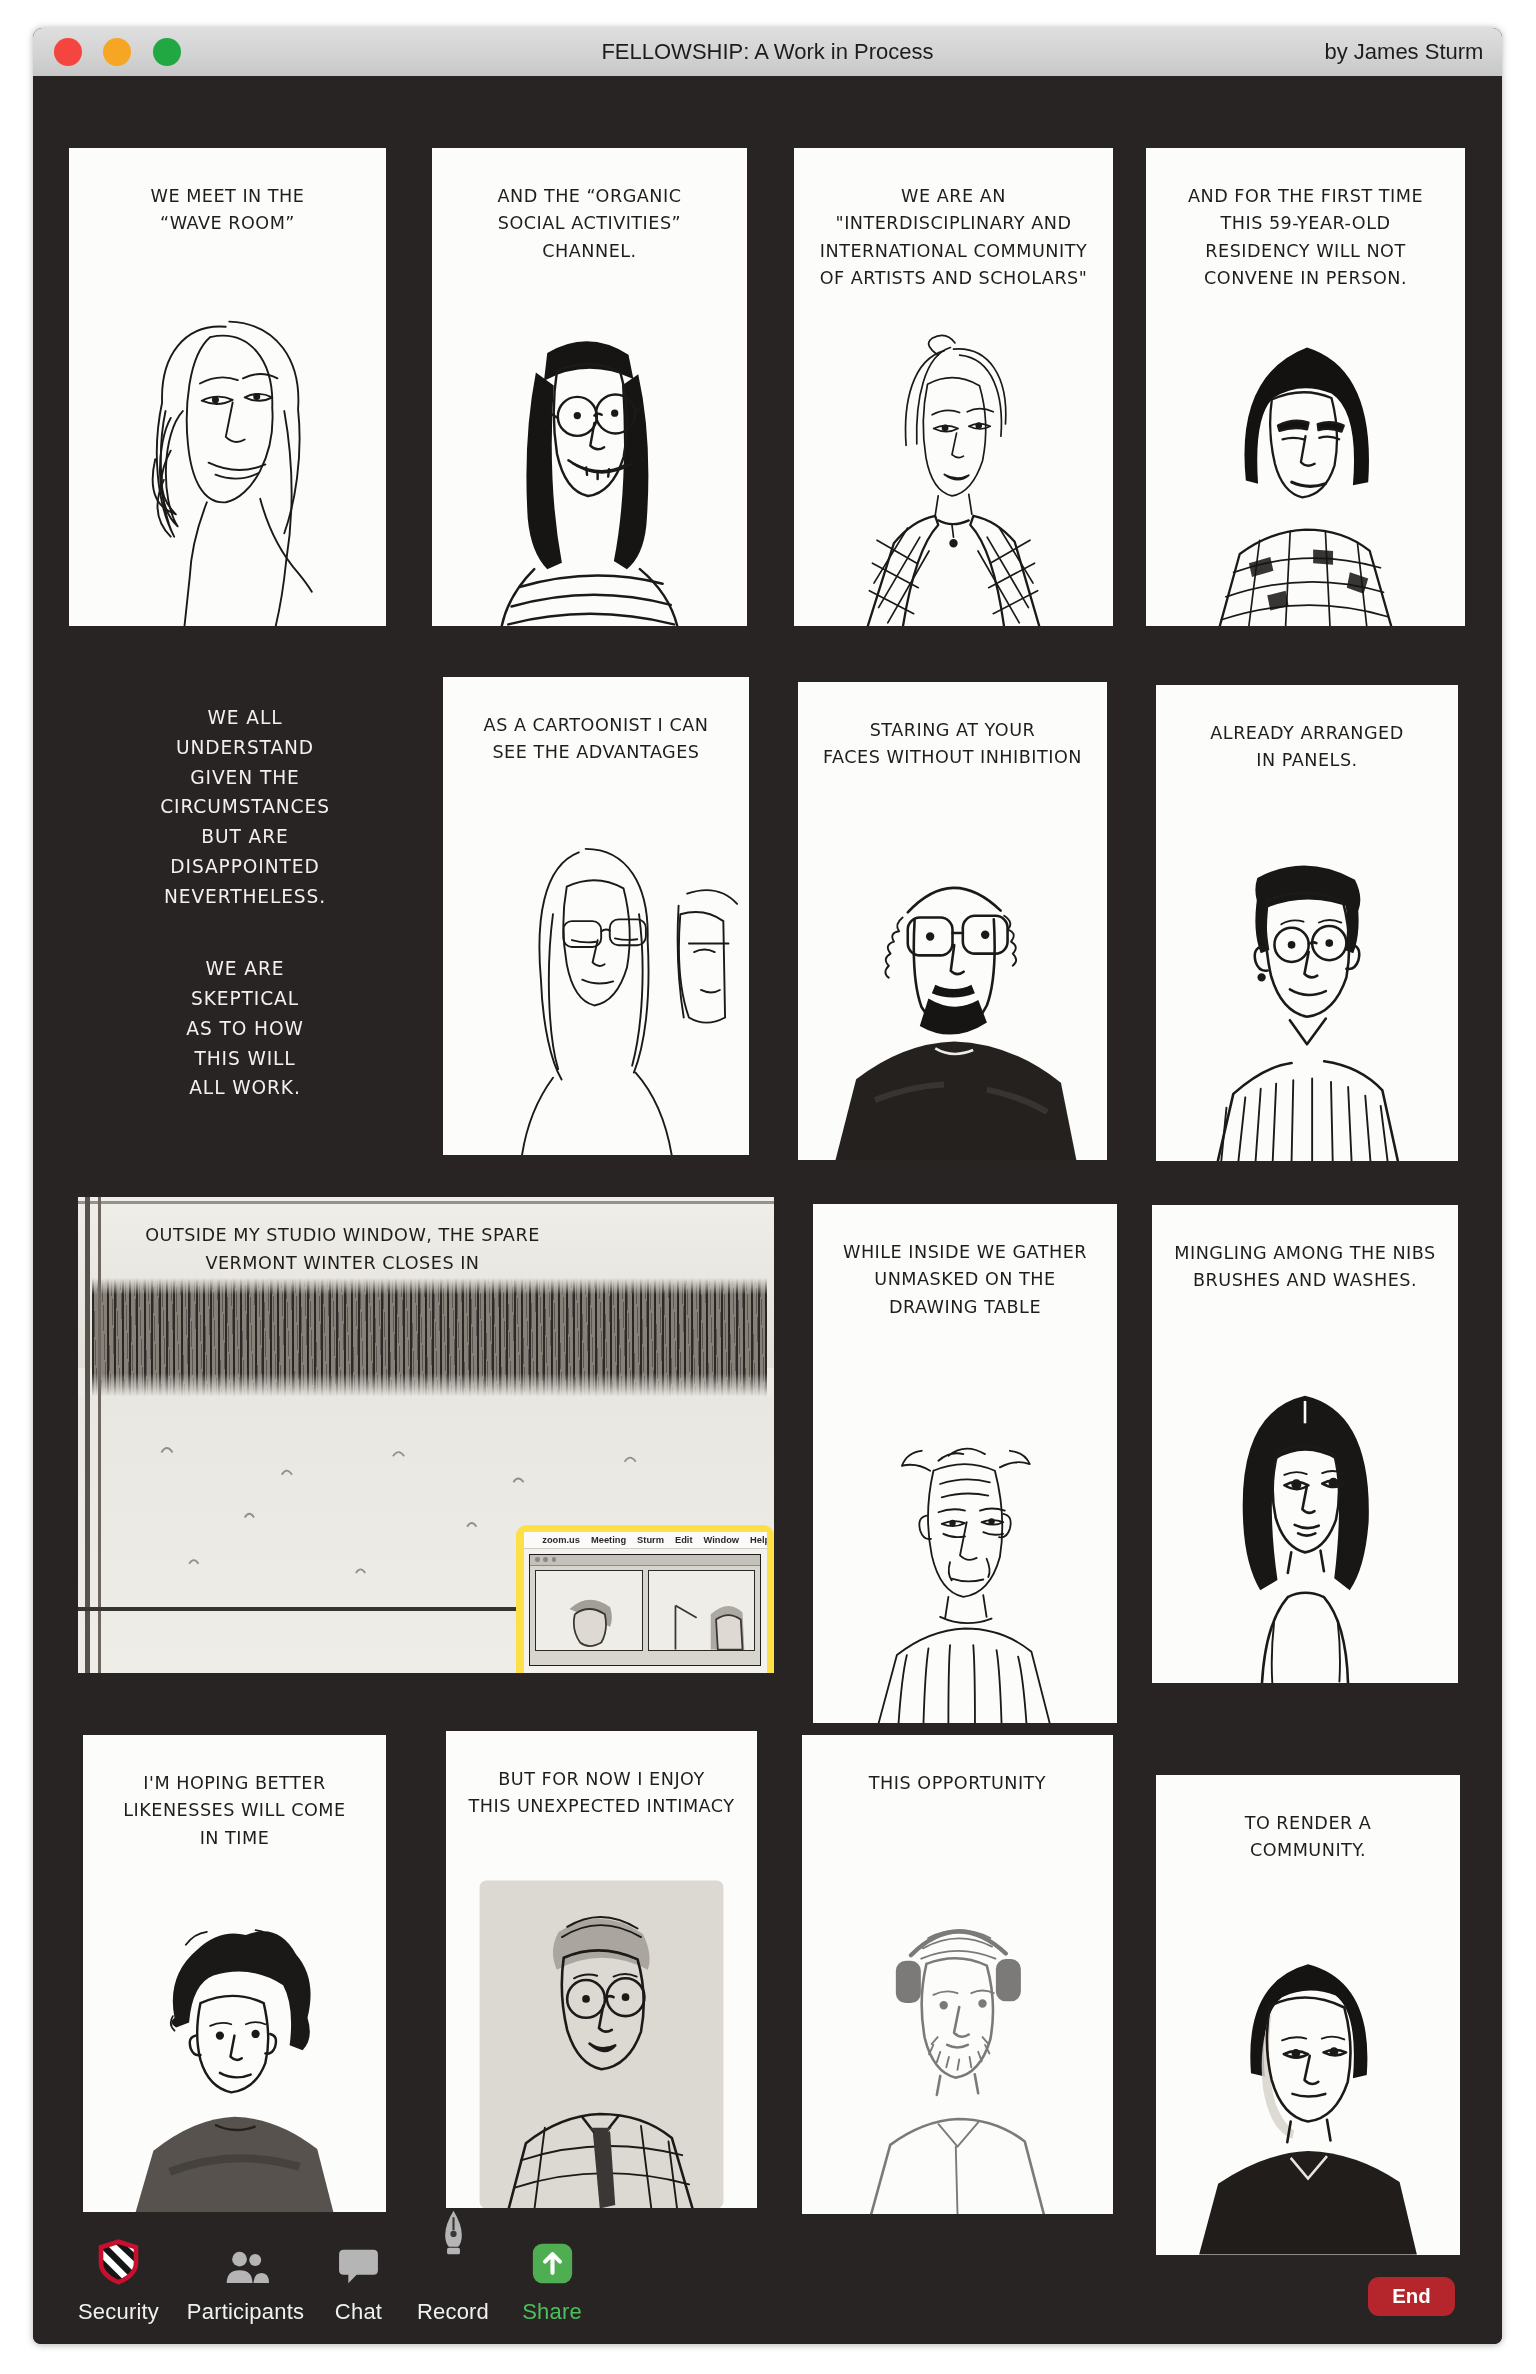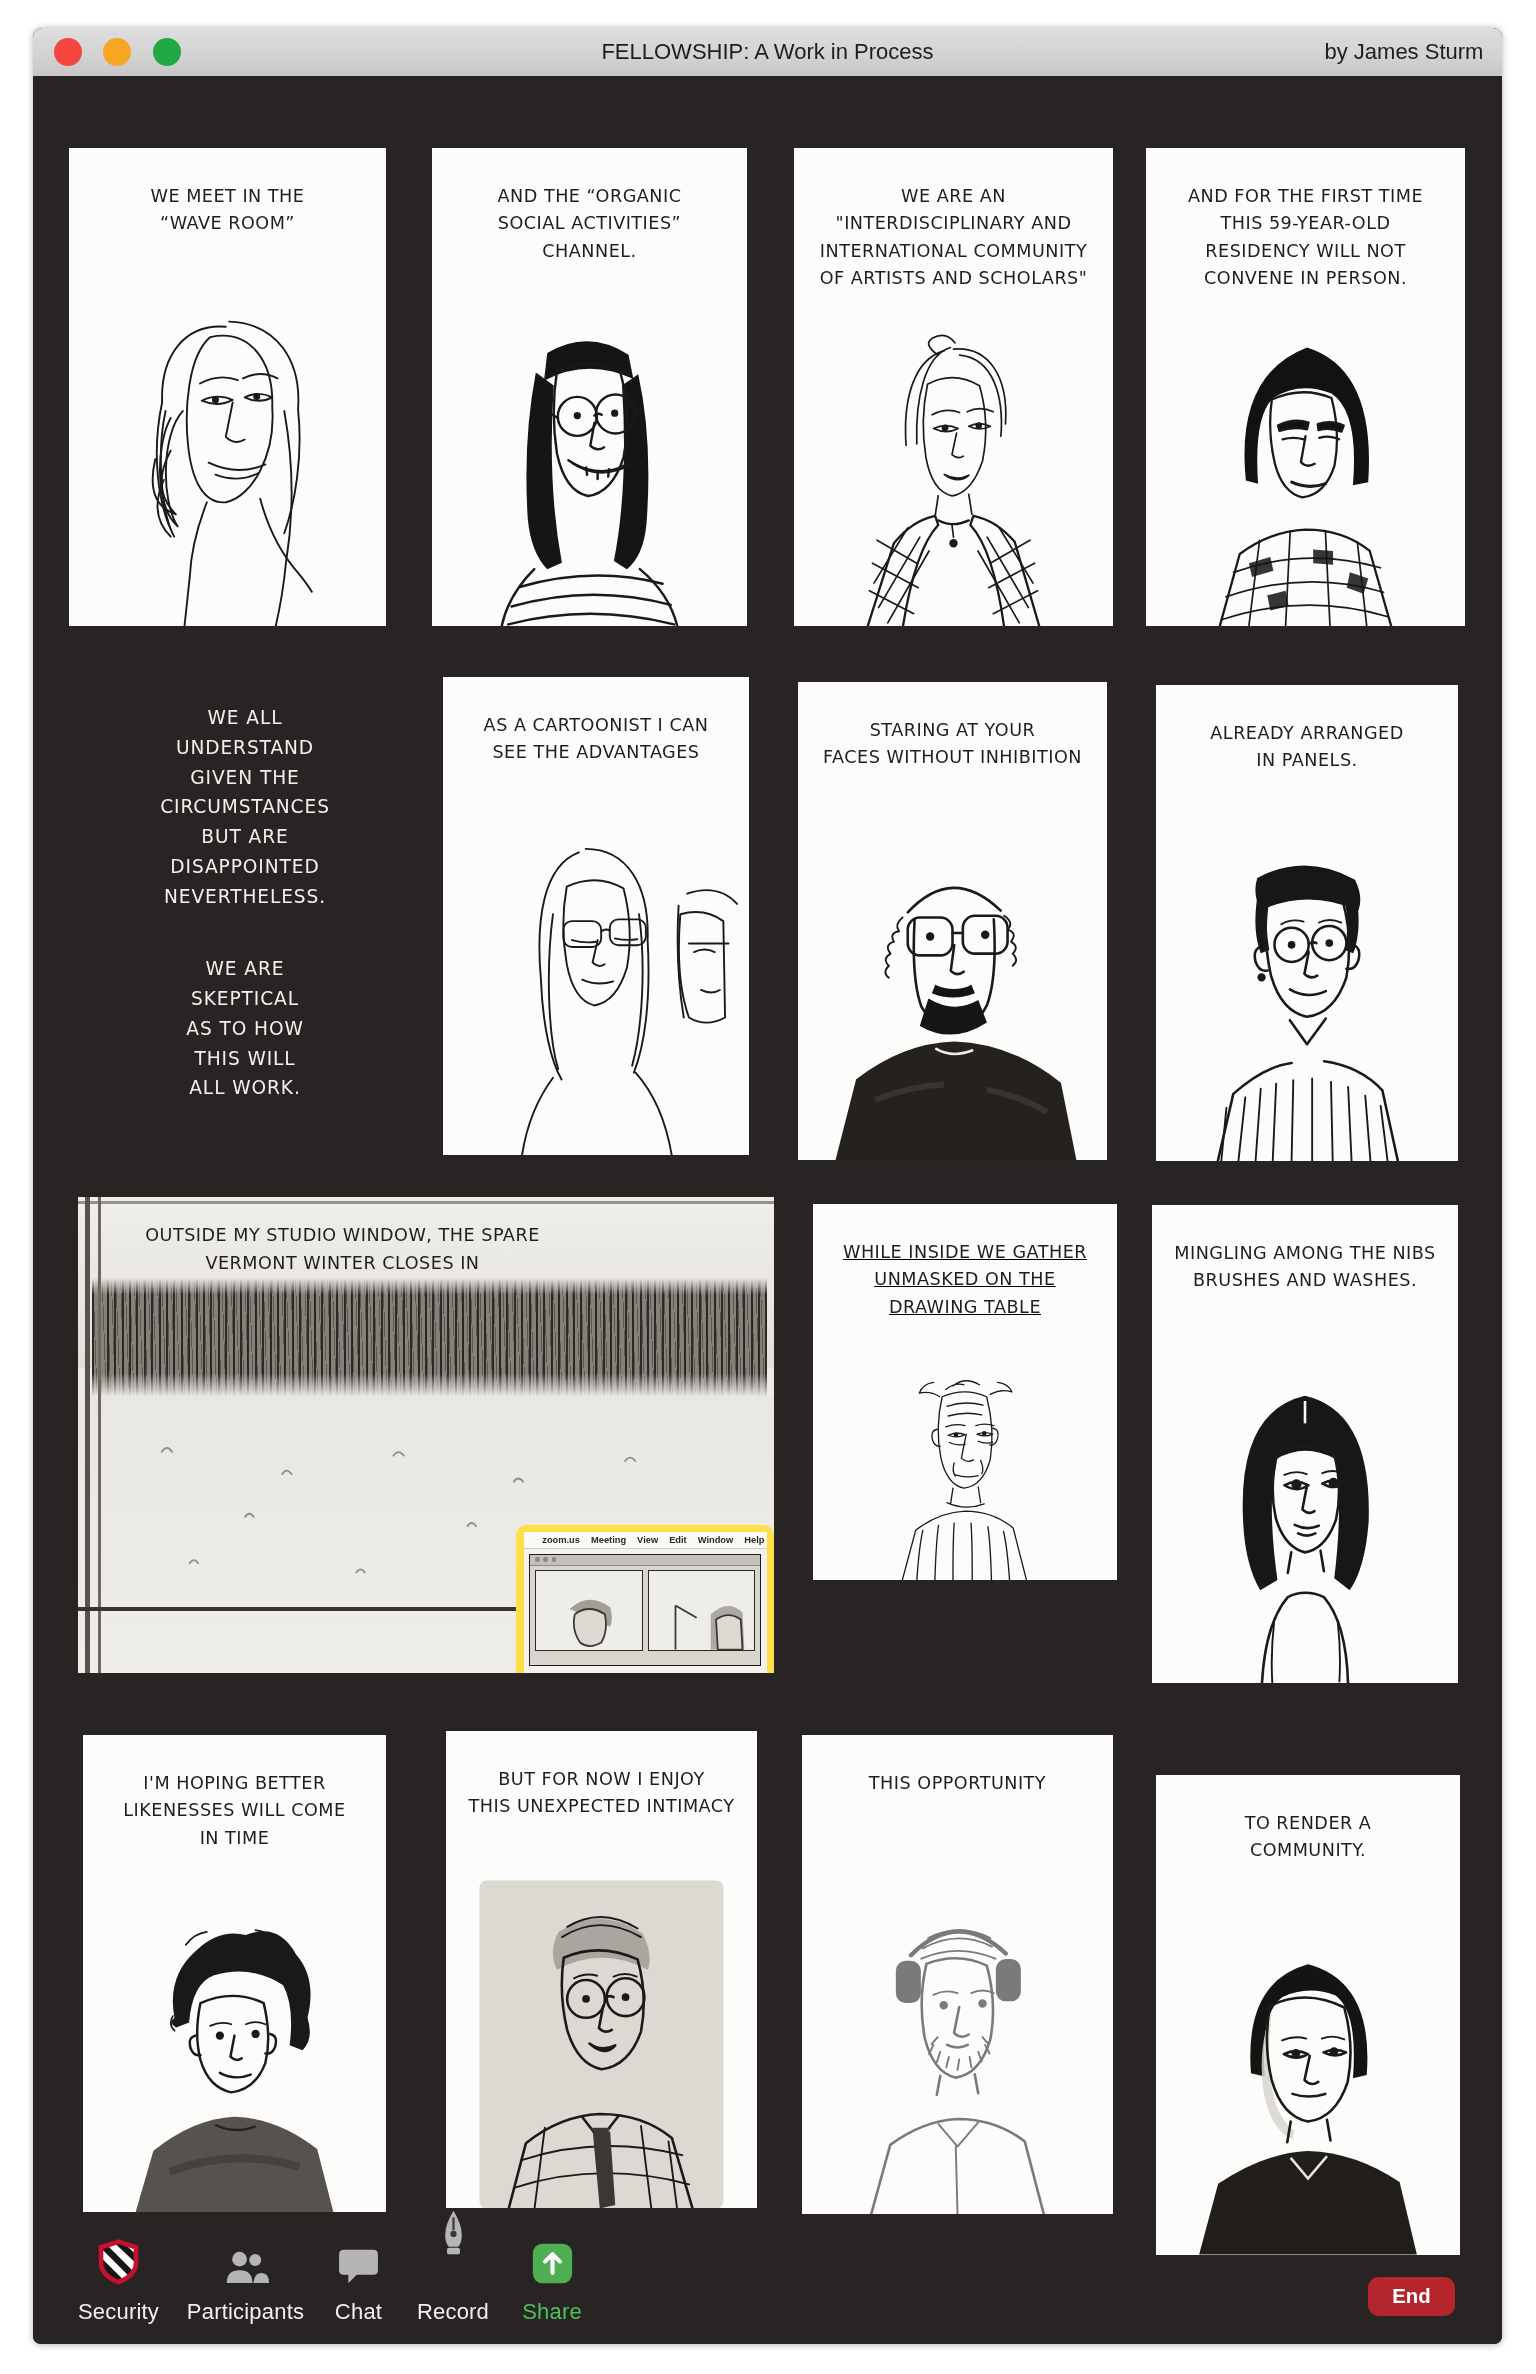--- a/index.html
+++ b/index.html
@@ -289,21 +289,21 @@
       <div class="wide-caption">OUTSIDE MY STUDIO WINDOW, THE SPARE<br>VERMONT WINTER CLOSES IN</div>
       <div class="laptop">
         <div class="screen">
           <div class="menubar">
             <svg width="9.3" height="11" viewBox="0 0 10 12">
                 <circle cx="5" cy="7" r="4.4" fill="#1d1d1d"></circle>
                 <path d="M5 3 q2 -2 3 -1" stroke="#1d1d1d" stroke-width="1.4" fill="none"></path>
               </svg>
             <span>zoom.us</span>
             <span>Meeting</span>
-            <span>View</span>
+            <span>Sturm</span>
             <span>Edit</span>
             <span>Window</span>
             <span>Help</span>
           </div>
           <div class="zwin">
             <div class="zbar">
               <div class="zdot"></div>
                 <div class="zdot"></div>
                 <div class="zdot"></div>
             </div>
@@ -320,21 +320,21 @@
                   <path d="M66 46 Q80 36 94 46 L96 80 L68 80 Z" fill="#dedad3" stroke="#3a3733" stroke-width="2"></path>
                   <path d="M20 30 l0 50 M20 30 l24 14" stroke="#3a3733" stroke-width="2" fill="none"></path>
                 </svg>
               </div>
             </div>
           </div>
         </div>
       </div>
     </div>
 
-    <div class="panel" style="left:780px;top:1128px;width:304px;height:376px;text-decoration:underline;">
+    <div class="panel" style="left:780px;top:1128px;width:304px;height:519px;">
       <div class="caption">WHILE INSIDE WE GATHER<br>UNMASKED ON THE<br>DRAWING TABLE</div>
       <svg class="art art-66" viewBox="0 0 340 400" preserveAspectRatio="xMidYMax meet">
         <g class="sk sk-thin">
           <path d="M128 96 q-16 -10 -34 -6 q6 -16 24 -18 M212 92 q18 -10 36 -4 q-6 -14 -24 -16 M150 78 q20 -16 44 -2 M138 84 q14 -12 30 -8"></path>
           <path d="M132 96 Q170 80 206 96 Q220 150 212 200 Q200 244 168 248 Q140 242 130 198 Q120 148 132 96"></path>
           <path d="M140 112 q30 -10 60 -2 M142 128 q28 -8 56 -2"></path>
           <path d="M138 146 q16 -6 32 -2 M188 144 q14 -5 30 0"></path>
           <path d="M142 160 q14 -6 28 -1 q-13 7 -28 1 Z M190 158 q13 -5 26 0 q-12 6 -26 0 Z"></path>
           <circle cx="155" cy="159" r="2.8" fill="#1c1a18"></circle>
             <circle cx="202" cy="157" r="2.8" fill="#1c1a18"></circle>

